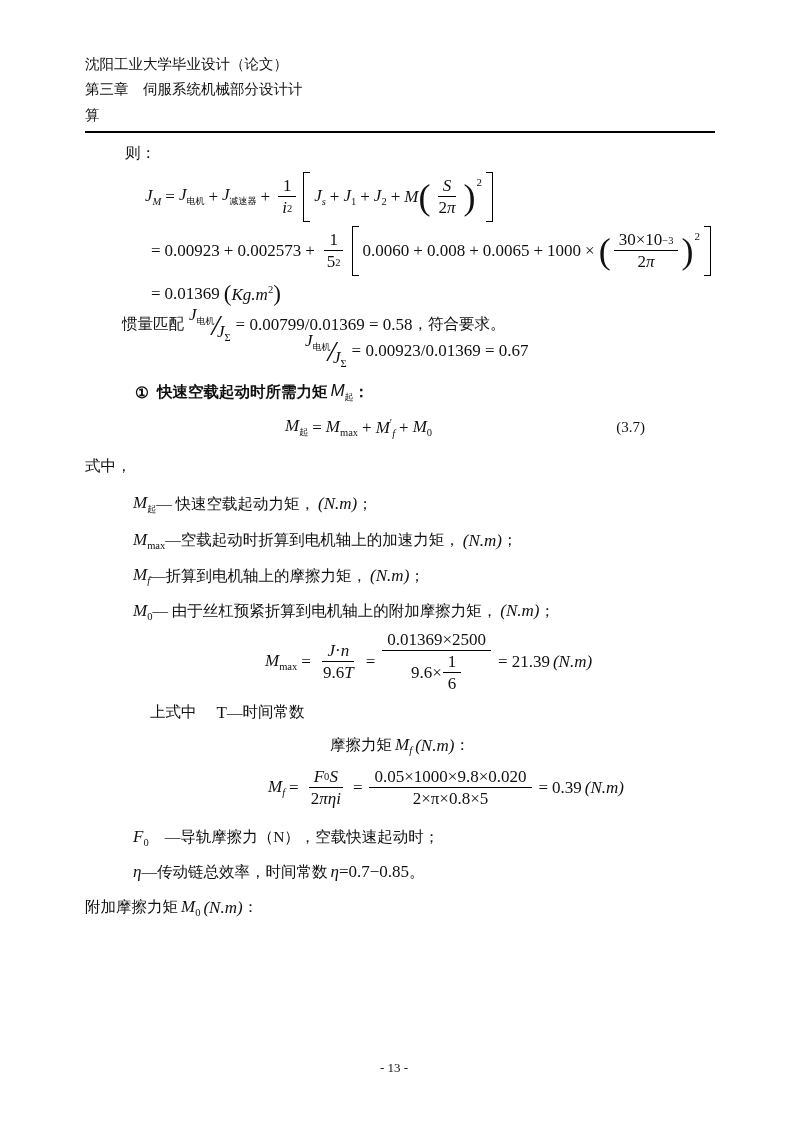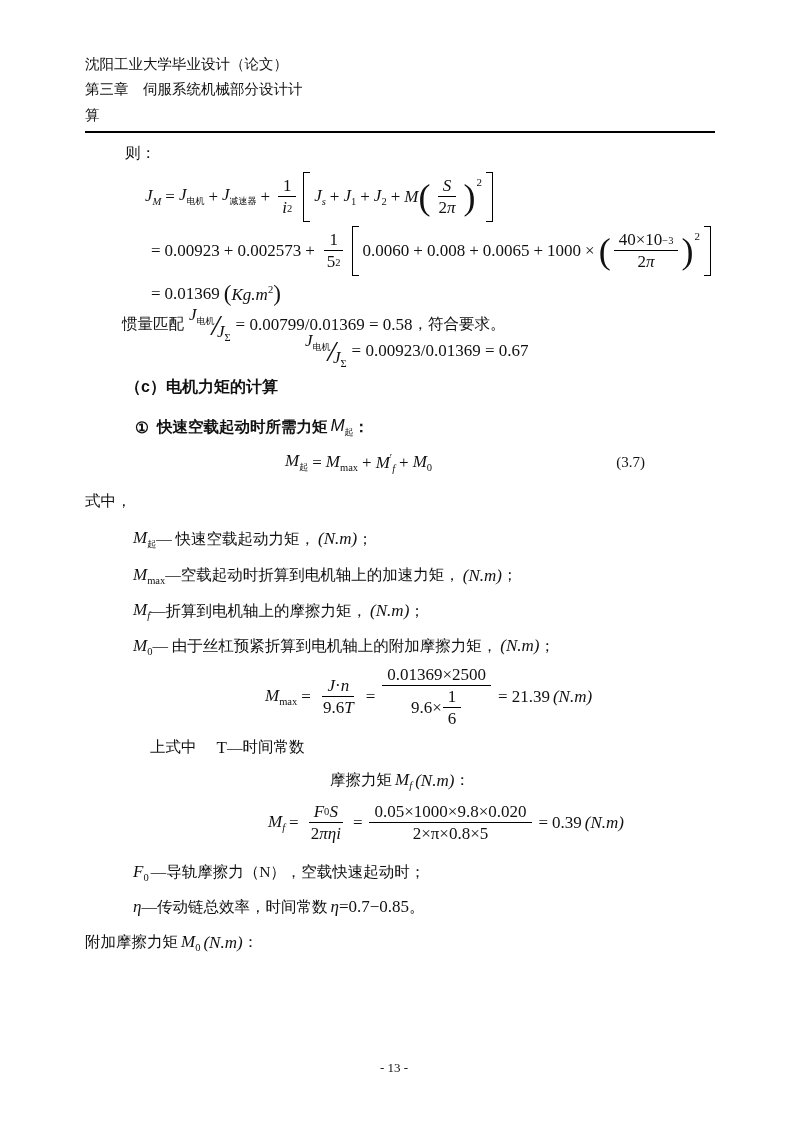--- a/index.html
+++ b/index.html
@@ -139,21 +139,21 @@
         <span>0.008</span>
         <span class="op">+</span>
         <span>0.0065</span>
         <span class="op">+</span>
         <span>1000</span>
         <span class="op">×</span>
         <span class="pgroup">
           <span class="bp">(</span>
           <span class="frac">
             <span class="fnum">
-                <span>40×10</span>
+                <span>30×10</span>
                 <sup>−3</sup>
               </span>
             <span class="fden">
                 <span>2</span>
                 <i>π</i>
               </span>
           </span>
           <span class="bp">)</span>
           <span class="gexp">2</span>
         </span>
@@ -185,23 +185,20 @@
 
   <div class="ln l-ratio2">
     <span class="dr mtxt">
       <span class="du"><i>J</i><sub class="csub">电机</sub></span>
       <span class="ds">/</span>
       <span class="dd"><i>J</i><sub>Σ</sub></span>
     </span>
     <span class="mtxt">= 0.00923/0.01369 = 0.67</span>
   </div>
 
-  <div class="ln l-headc bold-cn">
-    <span>（c）电机力矩的计算</span>
-  </div>
 
   <div class="ln l-item1 bold-cn">
     <span style="margin-right:8px;">①</span>
     <span>快速空载起动时所需力矩</span>
     <span class="mtxt" style="font-weight:normal;margin-left:3px;"><i>M</i><sub class="csub">起</sub></span>
     <span>：</span>
   </div>
 
   <div class="eq l-eq37">
     <span><i>M</i><sub class="csub">起</sub></span>
@@ -306,21 +303,21 @@
       <span class="fnum">0.05×1000×9.8×0.020</span>
       <span class="fden">2×π×0.8×5</span>
     </span>
     <span class="op">=</span>
     <span>0.39</span>
     <span class="unit">(N.m)</span>
   </div>
 
   <div class="ln l-f0">
     <span class="mtxt"><i>F</i><sub>0</sub></span>
-    <span style="margin-left:2px;">—导轨摩擦力（N），空载快速起动时；</span>
+    <span style="margin-left:16px;">—导轨摩擦力（N），空载快速起动时；</span>
   </div>
 
   <div class="ln l-eta">
     <span class="mtxt"><i>η</i></span>
     <span>—</span>
     <span>传动链总效率，时间常数</span>
     <span class="mtxt" style="margin-left:3px;"><i>η</i></span>
     <span class="mtxt">=0.7−0.85</span>
     <span>。</span>
   </div>

